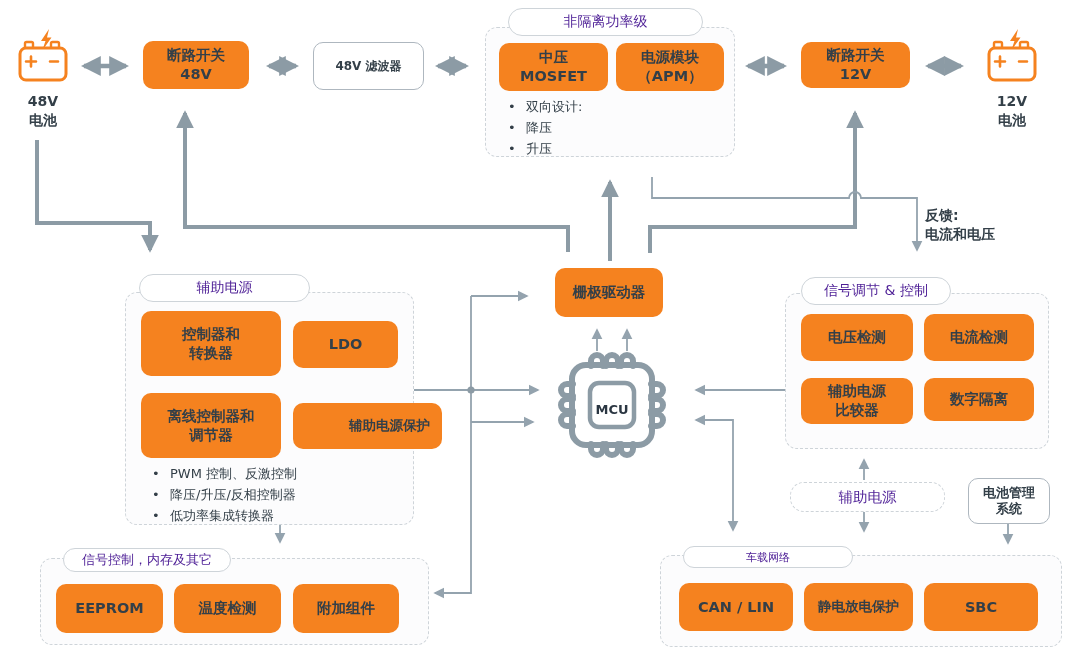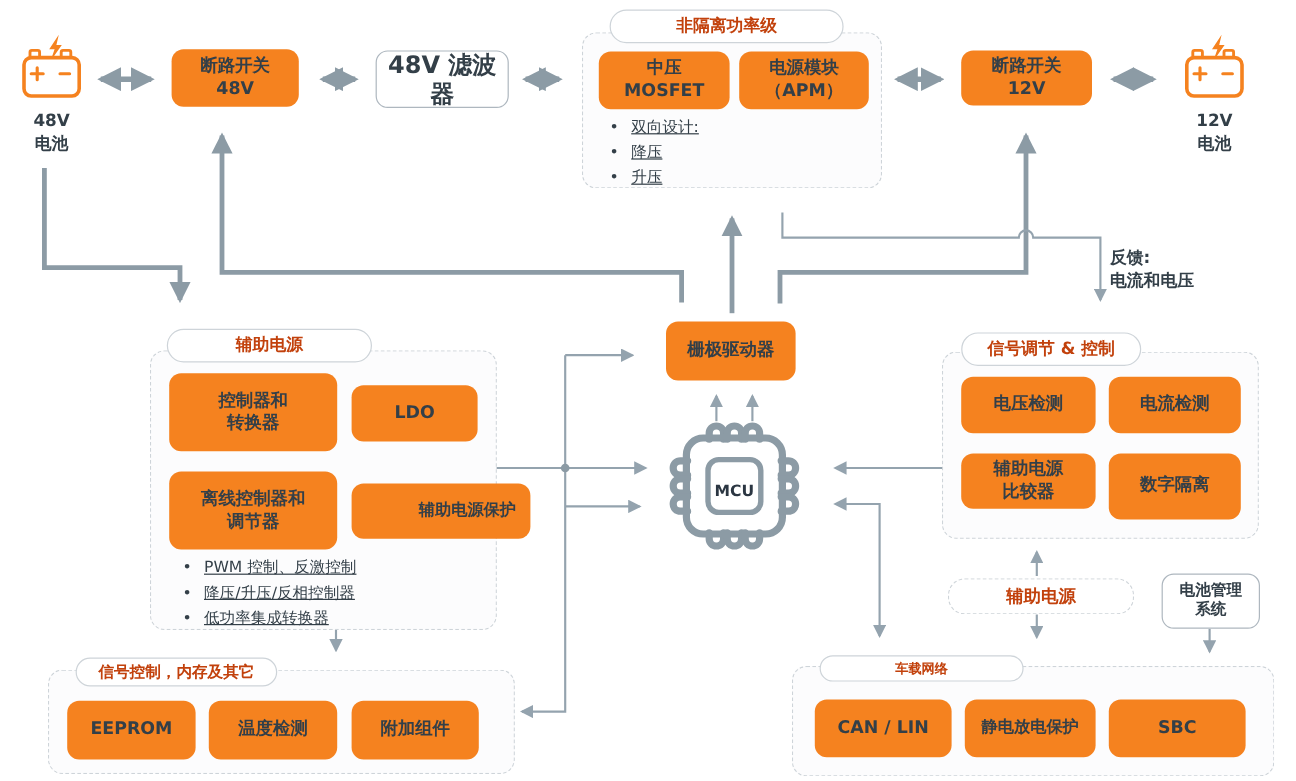--- a/index.html
+++ b/index.html
@@ -9,33 +9,33 @@
   }
   .layer{position:absolute;left:0;top:0;width:1080px;height:651px;}
   .obox{
     position:absolute;background:#F5821F;border-radius:10px;
     display:flex;align-items:center;justify-content:center;text-align:center;
     font-size:14.5px;font-weight:bold;line-height:1.28;color:#333F48;white-space:pre-line;
   }
   .wbox{
     position:absolute;background:#fff;border:1.6px solid #aeb7bf;border-radius:10px;
     display:flex;align-items:center;justify-content:center;text-align:center;
-    font-size:20px;font-weight:bold;line-height:1.2;color:#333F48;white-space:pre-line;
+    font-size:12px;font-weight:bold;line-height:1.2;color:#333F48;white-space:pre-line;
   }
   .group{
     position:absolute;border:1.6px dashed #ced4d9;border-radius:12px;background:#fcfcfd;
   }
   .pill{
     position:absolute;background:#ffffff;border:1.4px solid #ced4d9;border-radius:14px;
     display:flex;align-items:center;justify-content:center;
-    font-size:14px;font-weight:bold;color:#c2410c;white-space:nowrap;
+    font-size:14px;font-weight:normal;color:#4c1d95;white-space:nowrap;
   }
   .pill.small{font-size:11px;}
   .pill.dashed{border-style:dashed;font-size:14.5px;}
-  .bullets{position:absolute;font-size:13px;line-height:1.38;color:#333F48;text-decoration:underline;}
+  .bullets{position:absolute;font-size:13px;line-height:1.38;color:#333F48;}
   .bullet{position:relative;padding-left:22px;margin-bottom:3px;white-space:nowrap;}
   .bullet::before{content:"•";position:absolute;left:4px;top:0;color:#333F48;}
   .note{
     position:absolute;font-size:14px;font-weight:600;line-height:1.35;color:#333F48;
     white-space:pre-line;
   }
   .note.center{text-align:center;}
   svg{display:block;}
 </style>
 </head>
@@ -164,21 +164,21 @@
       <div class="bullet">低功率集成转换器</div>
     </div>
   </div>
 
   <div class="group" style="left:785px;top:293px;width:262px;height:154px;">
     <div class="pill" style="left:15px;top:-17px;width:148px;height:26px;">信号调节 &amp; 控制</div>
     <div class="obox" style="left:15px;top:20px;width:112px;height:47px;">电压检测</div>
     <div class="obox" style="left:138px;top:20px;width:110px;height:47px;">电流检测</div>
     <div class="obox" style="left:15px;top:84px;width:112px;height:46px;">辅助电源
 比较器</div>
-    <div class="obox" style="left:138px;top:84px;width:110px;height:55px;font-family:Liberation Mono, monospace;">数字隔离</div>
+    <div class="obox" style="left:138px;top:84px;width:110px;height:43px;">数字隔离</div>
   </div>
 
   <div class="pill dashed" style="left:790px;top:482px;width:153px;height:28px;">辅助电源</div>
 
   <div class="wbox" style="left:968px;top:478px;width:80px;height:44px;font-size:13px;">电池管理
 系统</div>
 
   <div class="group" style="left:40px;top:558px;width:387px;height:85px;">
     <div class="pill" style="left:22px;top:-11px;width:166px;height:22px;font-size:13px;">信号控制，内存及其它</div>
     <div class="obox" style="left:15px;top:25px;width:107px;height:49px;">EEPROM</div>

